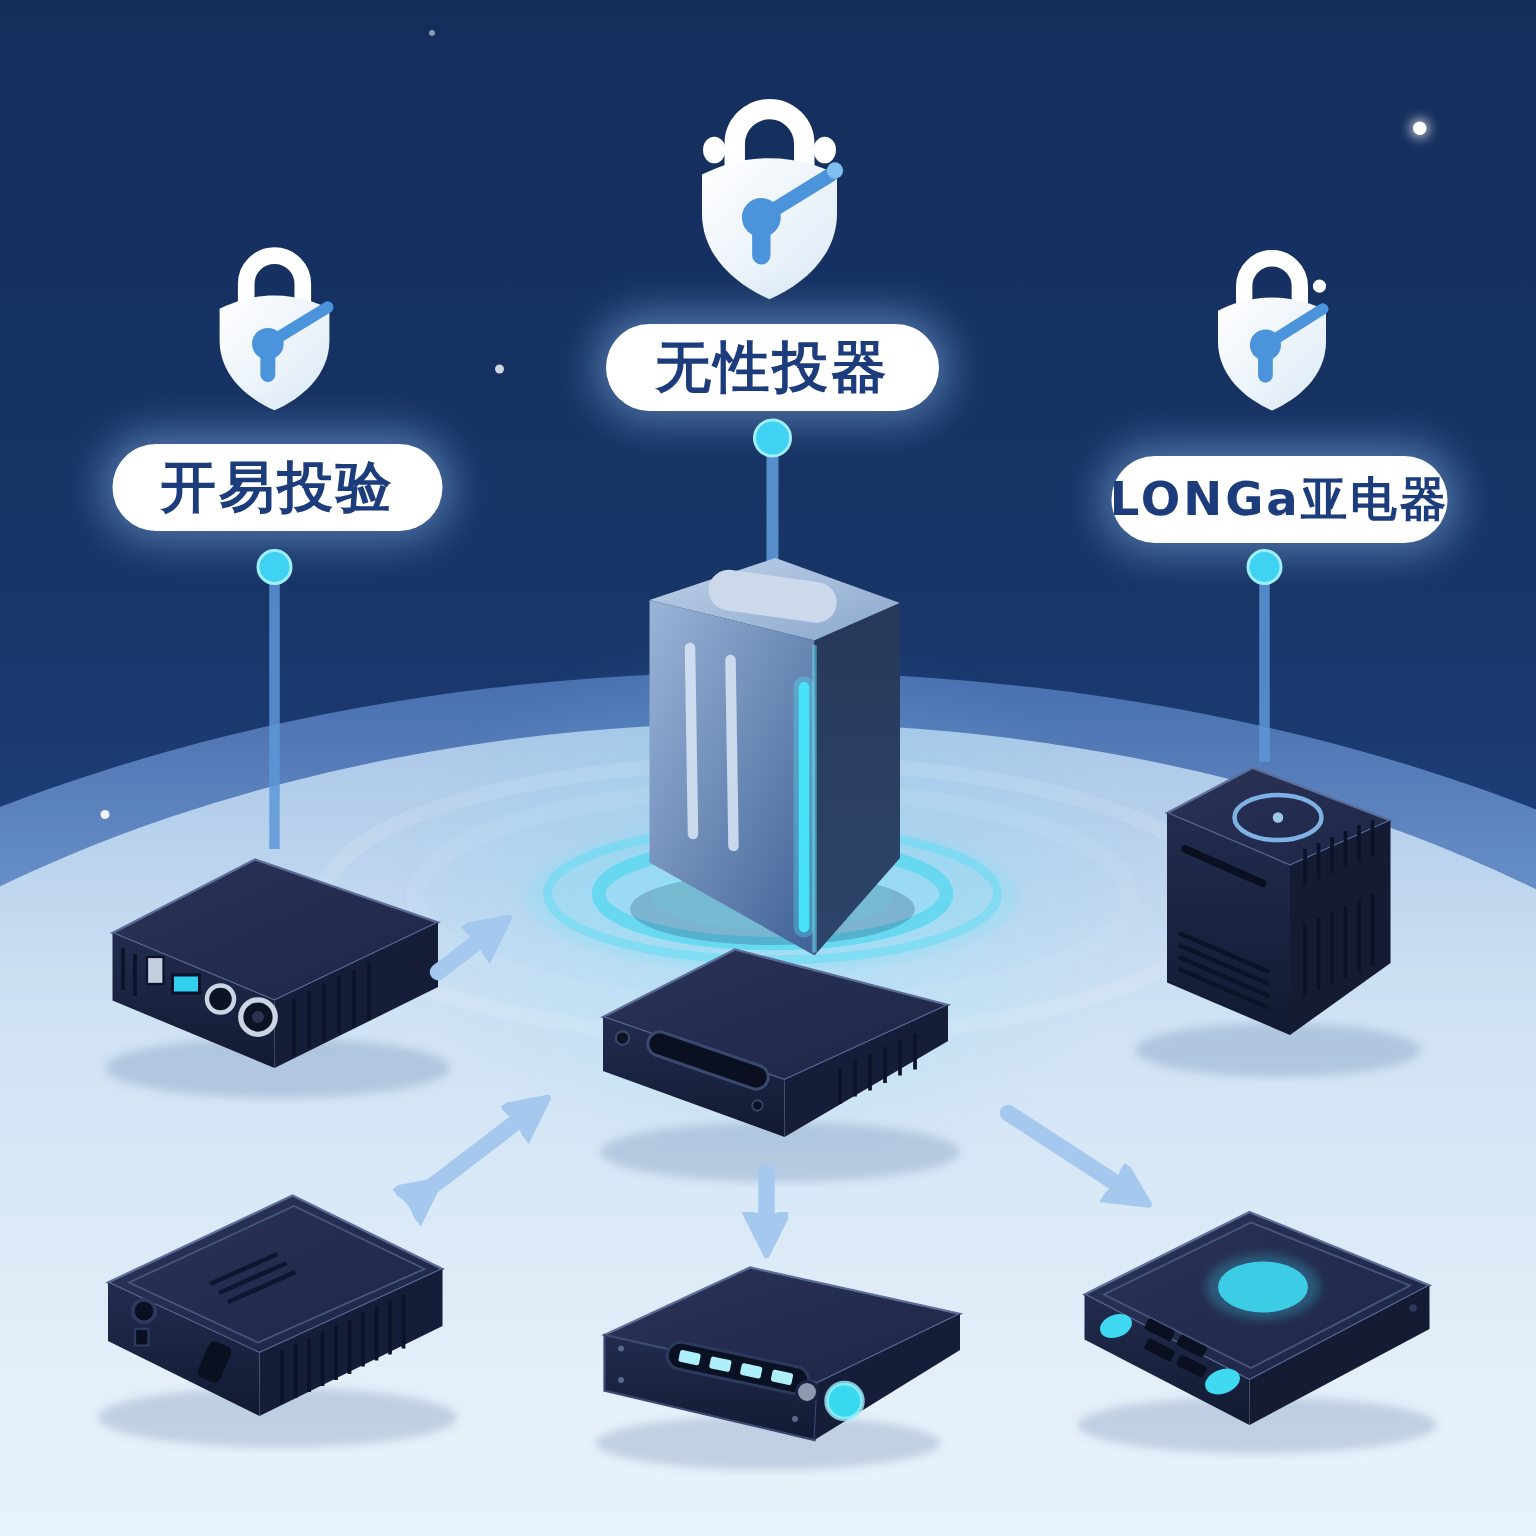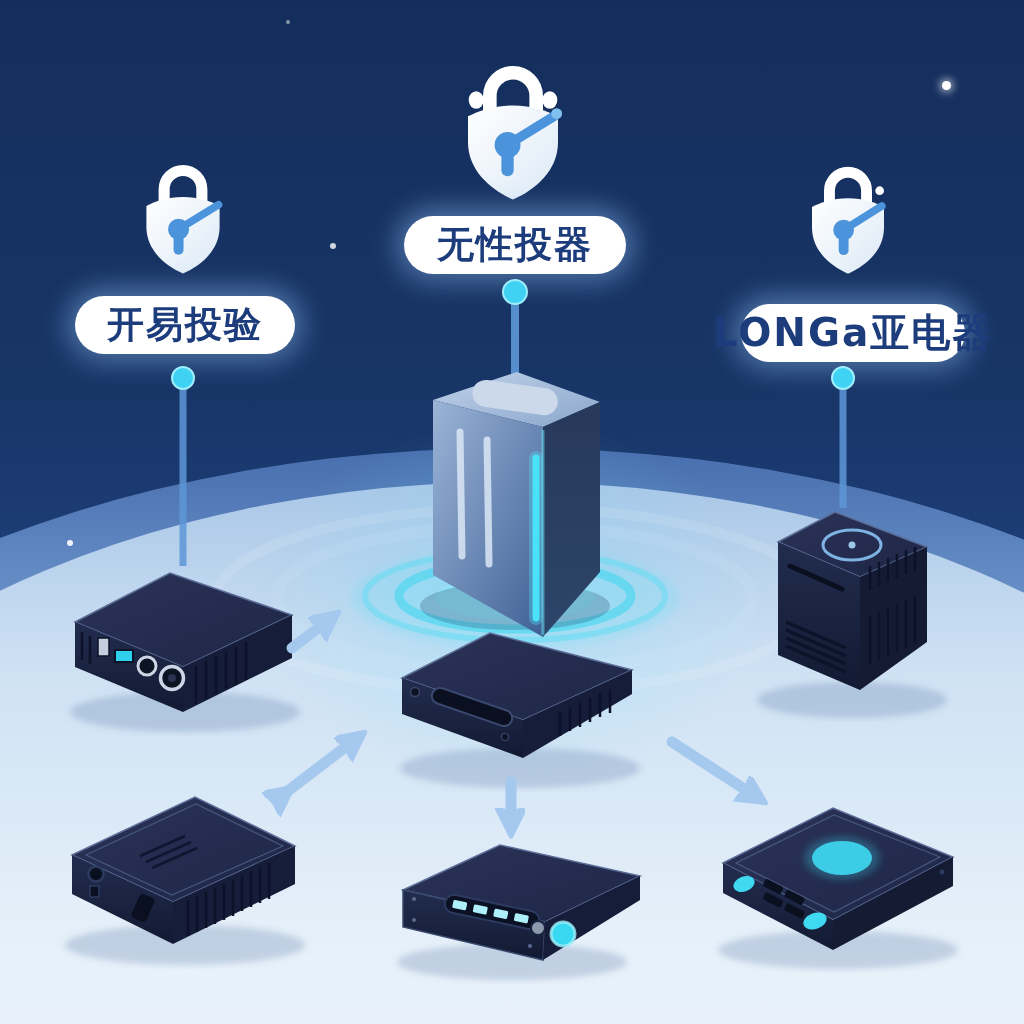--- a/index.html
+++ b/index.html
@@ -72,21 +72,21 @@
       <rect x="41.5" y="66" width="9" height="23" rx="4.5" fill="#4b94dc"></rect>
     </svg>
   </div>
 
   <div class="pill" style="left:404px;top:216px;width:222px;height:58px;font-size:37px">
     <span>无性投器</span>
   </div>
   <div class="pill" style="left:75px;top:296px;width:220px;height:58px;font-size:37px">
     <span>开易投验</span>
   </div>
-  <div class="pill" style="left:741px;top:304px;width:224px;height:58px;font-size:39px">
+  <div class="pill" style="left:741px;top:304px;width:224px;height:58px;font-size:31px">
     <span>LONGa亚电器</span>
   </div>
 
   <svg class="scene" width="1024" height="1024" viewBox="0 0 1024 1024">
     <defs>
       <linearGradient id="srvFront" x1="0" y1="0" x2="1" y2="1">
         <stop offset="0" stop-color="#9bb4d7"></stop>
           <stop offset="1" stop-color="#3f6196"></stop>
         </linearGradient>
       <linearGradient id="srvSide" x1="0" y1="0" x2="0" y2="1">

